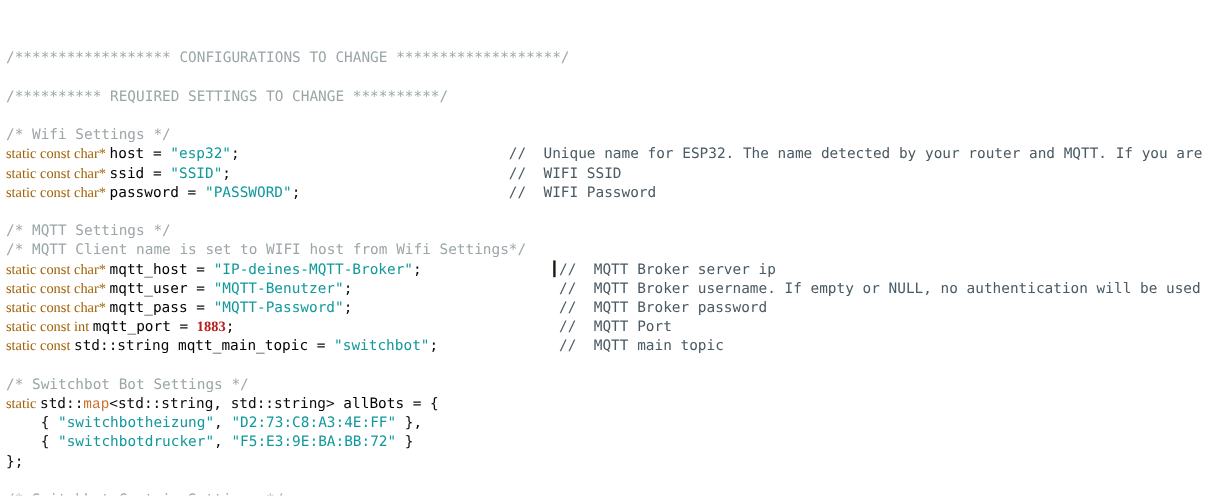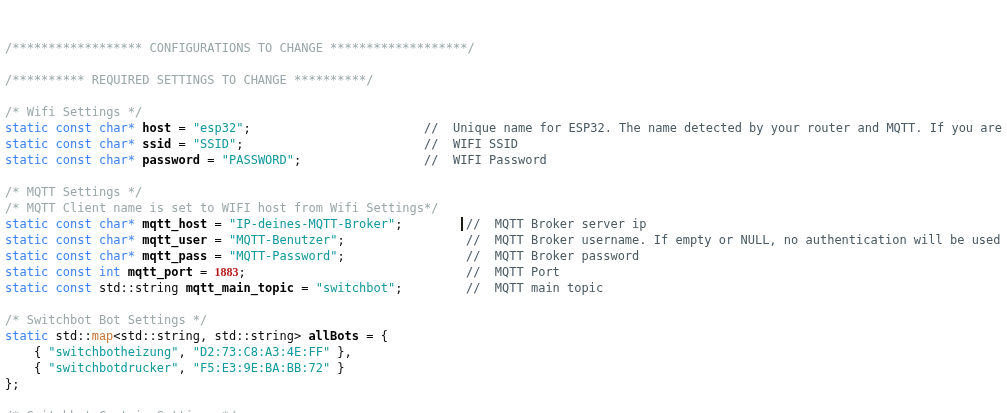--- a/index.html
+++ b/index.html
@@ -28,25 +28,25 @@
   }
   .line {
     position: relative;
     height: 16px;
   }
   .seg { white-space: pre; }
   .abs { position: absolute; top: 0; }
 
   .c-com_block { color: #9ba6a8; }
   .c-com_line  { color: #4a5962; }
-  .c-kw        { color: #3b82f6; }
+  .c-kw        { color: #a16207; font-family: Liberation Serif, serif; }
   .c-str       { color: #11999c; }
   .c-fn        { color: #c9712f; font-family: Liberation Mono, monospace; }
   .c-plain     { color: #0b0b0b; }
-  .c-id        { color: #000000; font-weight: bold; text-align: center; }
+  .c-id        { color: #000000; font-weight: normal; text-align: center; }
   .c-num       { color: #b91c1c; font-weight: bold; font-family: Liberation Serif, serif; }
 
   .caret {
     position: absolute;
     top: 1px;
     width: 2px;
     height: 14px;
     background: #1a1a10;
   }
 </style>

